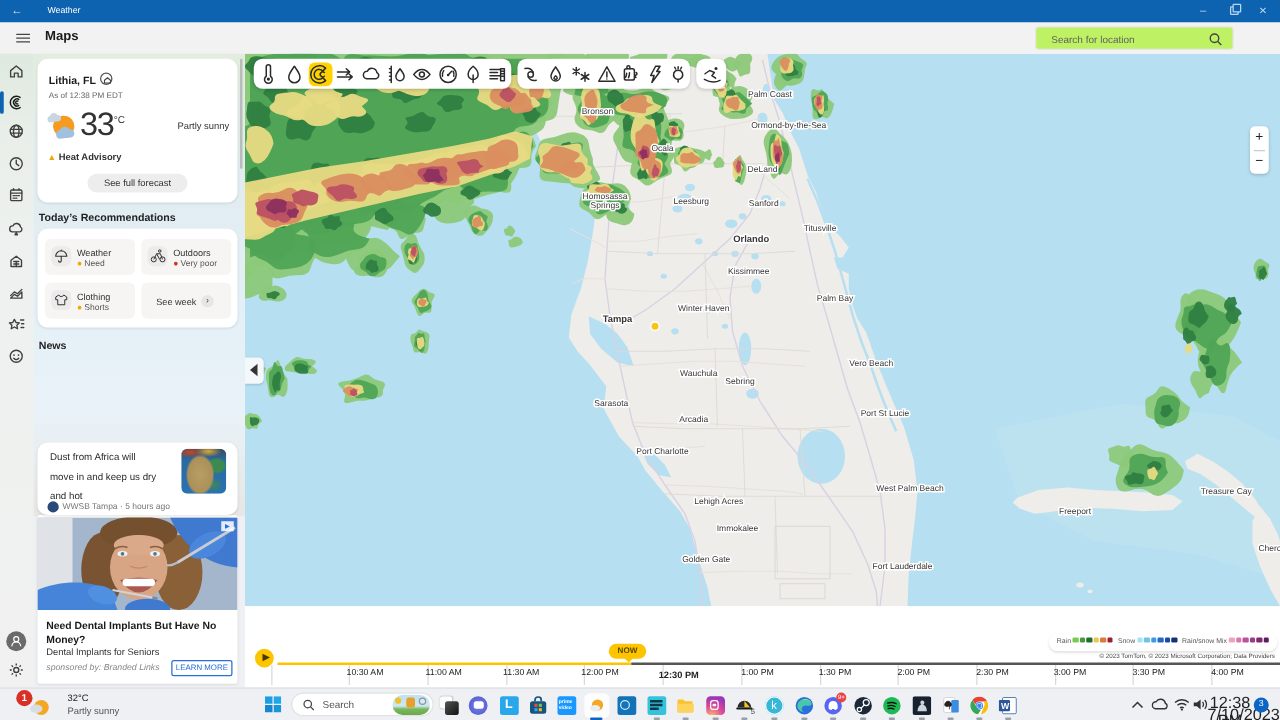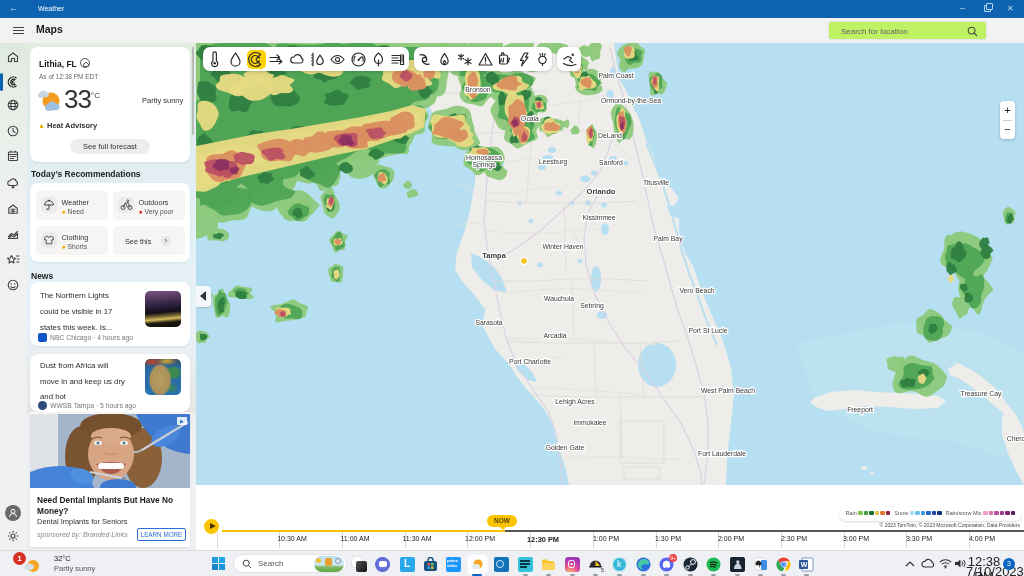--- a/index.html
+++ b/index.html
@@ -154,31 +154,25 @@
     </div>
     <div style="position:absolute;left:108.5px;top:15px;font-size:7.3px;color:#333">Outdoors</div>
     <div style="position:absolute;left:108.5px;top:24.5px;font-size:6.8px;color:#555"><span style="color:#d93025">●</span> Very poor</div>
     <div style="position:absolute;left:11px;top:49px;width:16px;height:16px;background:#eceaea;border-radius:5px">
       <svg width="16" height="16" viewBox="0 0 16 16">
             <path d="M6 4 L3.6 5.6 v2.2 h1.6 v4 h5.6 v-4 h1.6 V5.6 L10 4 a2.2 2.2 0 0 1 -4 0 Z" stroke="#333" stroke-width="0.8" fill="none" stroke-linejoin="round"></path>
           </svg>
     </div>
     <div style="position:absolute;left:31.5px;top:50px;font-size:7.3px;color:#333">Clothing</div>
     <div style="position:absolute;left:31.5px;top:59.5px;font-size:6.8px;color:#555"><span style="color:#f0a800">●</span> Shorts</div>
-    <div style="position:absolute;left:95px;top:54px;font-size:7.3px;color:#333">See this</div>
+    <div style="position:absolute;left:95px;top:54px;font-size:7.3px;color:#333">See week</div>
     <div style="position:absolute;left:131px;top:53px;width:10px;height:10px;border-radius:50%;background:#e8e6e5;text-align:center;font-size:7px;line-height:10px;color:#444">›</div>
   </div>
 
   <div style="position:absolute;left:4px;top:228px;font-size:8.5px;font-weight:700;color:#222">News</div>
-  <div class="card" style="left:3px;top:239px;width:160px;height:64px">
-    <div style="position:absolute;left:10px;top:6px;width:106px;font-size:7.8px;line-height:16px;color:#2b2b2b">The Northern Lights<br>could be visible in 17<br>states this week. Is...</div>
-    <div style="position:absolute;left:115px;top:9px;width:36px;height:36px;border-radius:5px;background:linear-gradient(175deg,#7a5580 0%,#4a3458 25%,#241c34 45%,#120e1a 58%,#706030 68%,#d4bc5a 76%,#1c1810 85%,#0e0c08 100%)"></div>
-    <div style="position:absolute;left:8px;top:51px;width:9px;height:9px;background:#1156c8;border-radius:2px"></div>
-    <div style="position:absolute;left:20px;top:52px;font-size:6.8px;color:#777">NBC Chicago · 4 hours ago</div>
-  </div>
   <div class="card" style="left:3px;top:369px;width:160px;height:135px;border-radius:2px">
     <svg style="position:absolute;left:0;top:2px" width="160" height="74" viewBox="0 0 160 74">
       <rect width="160" height="74" fill="#a4b6cc"></rect>
       <rect width="28" height="74" fill="#dfe3e8"></rect>
       <ellipse cx="52" cy="42" rx="17" ry="30" fill="#7a5332"></ellipse>
       <ellipse cx="113" cy="44" rx="19" ry="30" fill="#8a6038"></ellipse>
       <ellipse cx="81" cy="12" rx="31" ry="13" fill="#75502e"></ellipse>
       <ellipse cx="81" cy="40" rx="23" ry="26" fill="#d8a584"></ellipse>
       <ellipse cx="81" cy="22" rx="20" ry="8" fill="#d9a98a"></ellipse>
       <path d="M62 25 q5 -3 10 -1 M90 24 q5 -2 10 1" stroke="#8a6040" stroke-width="1.2" fill="none"></path>

